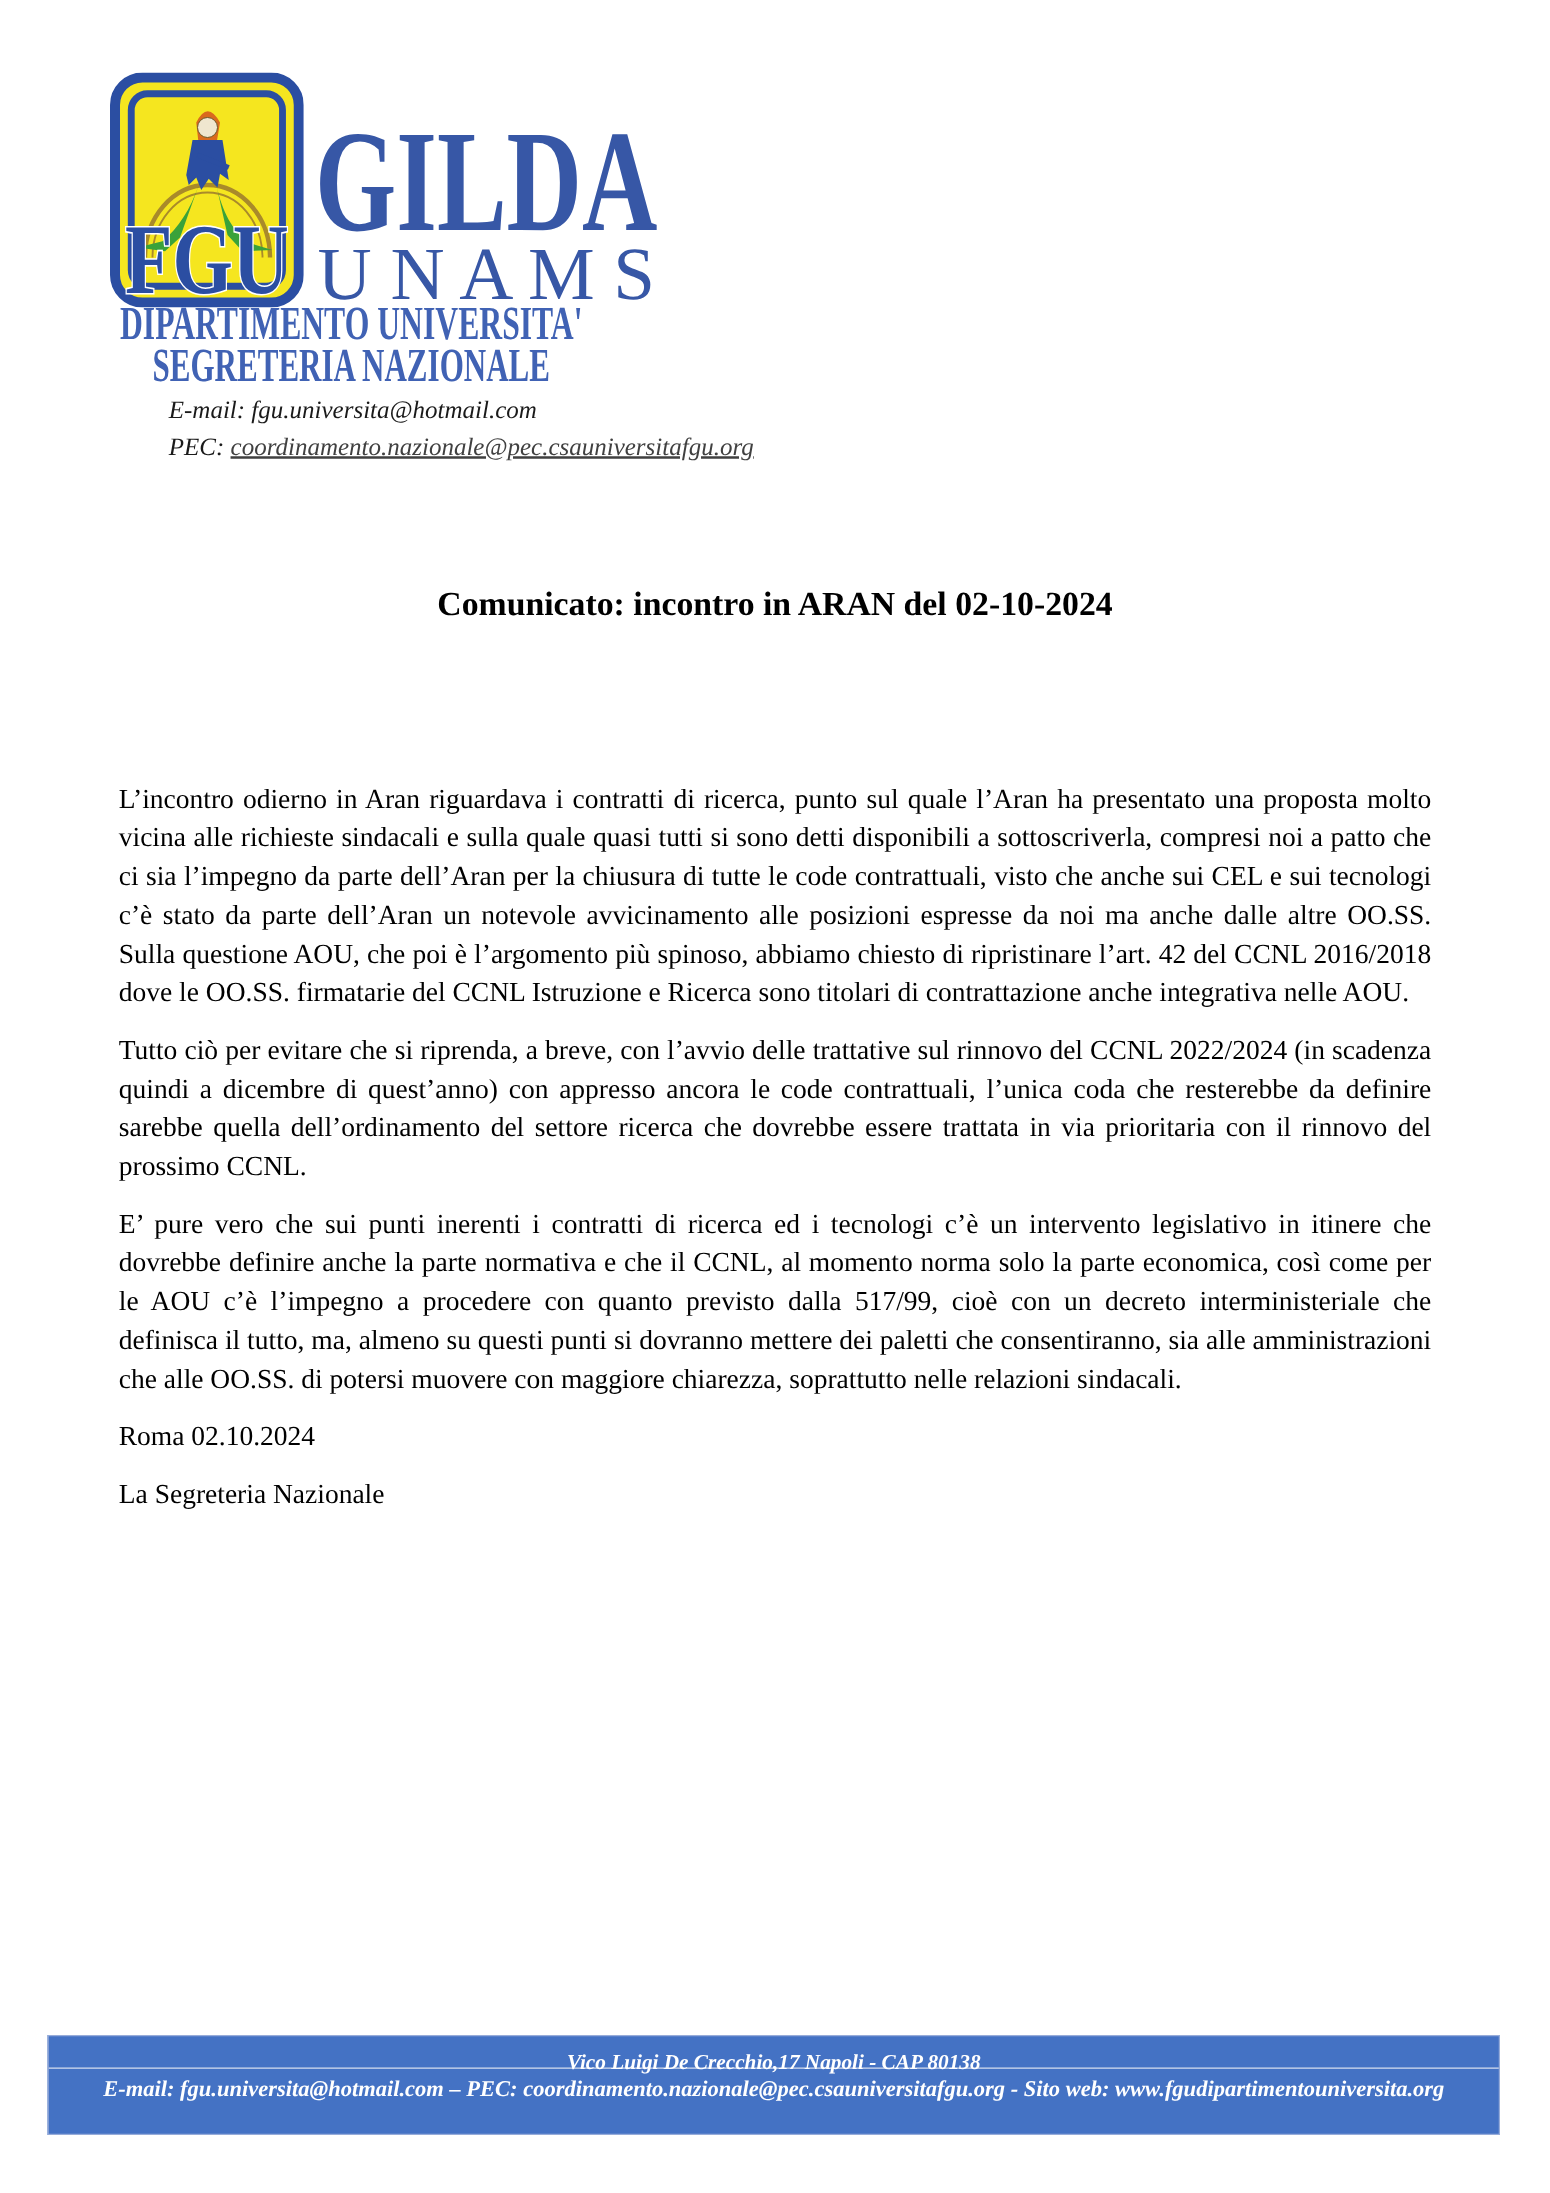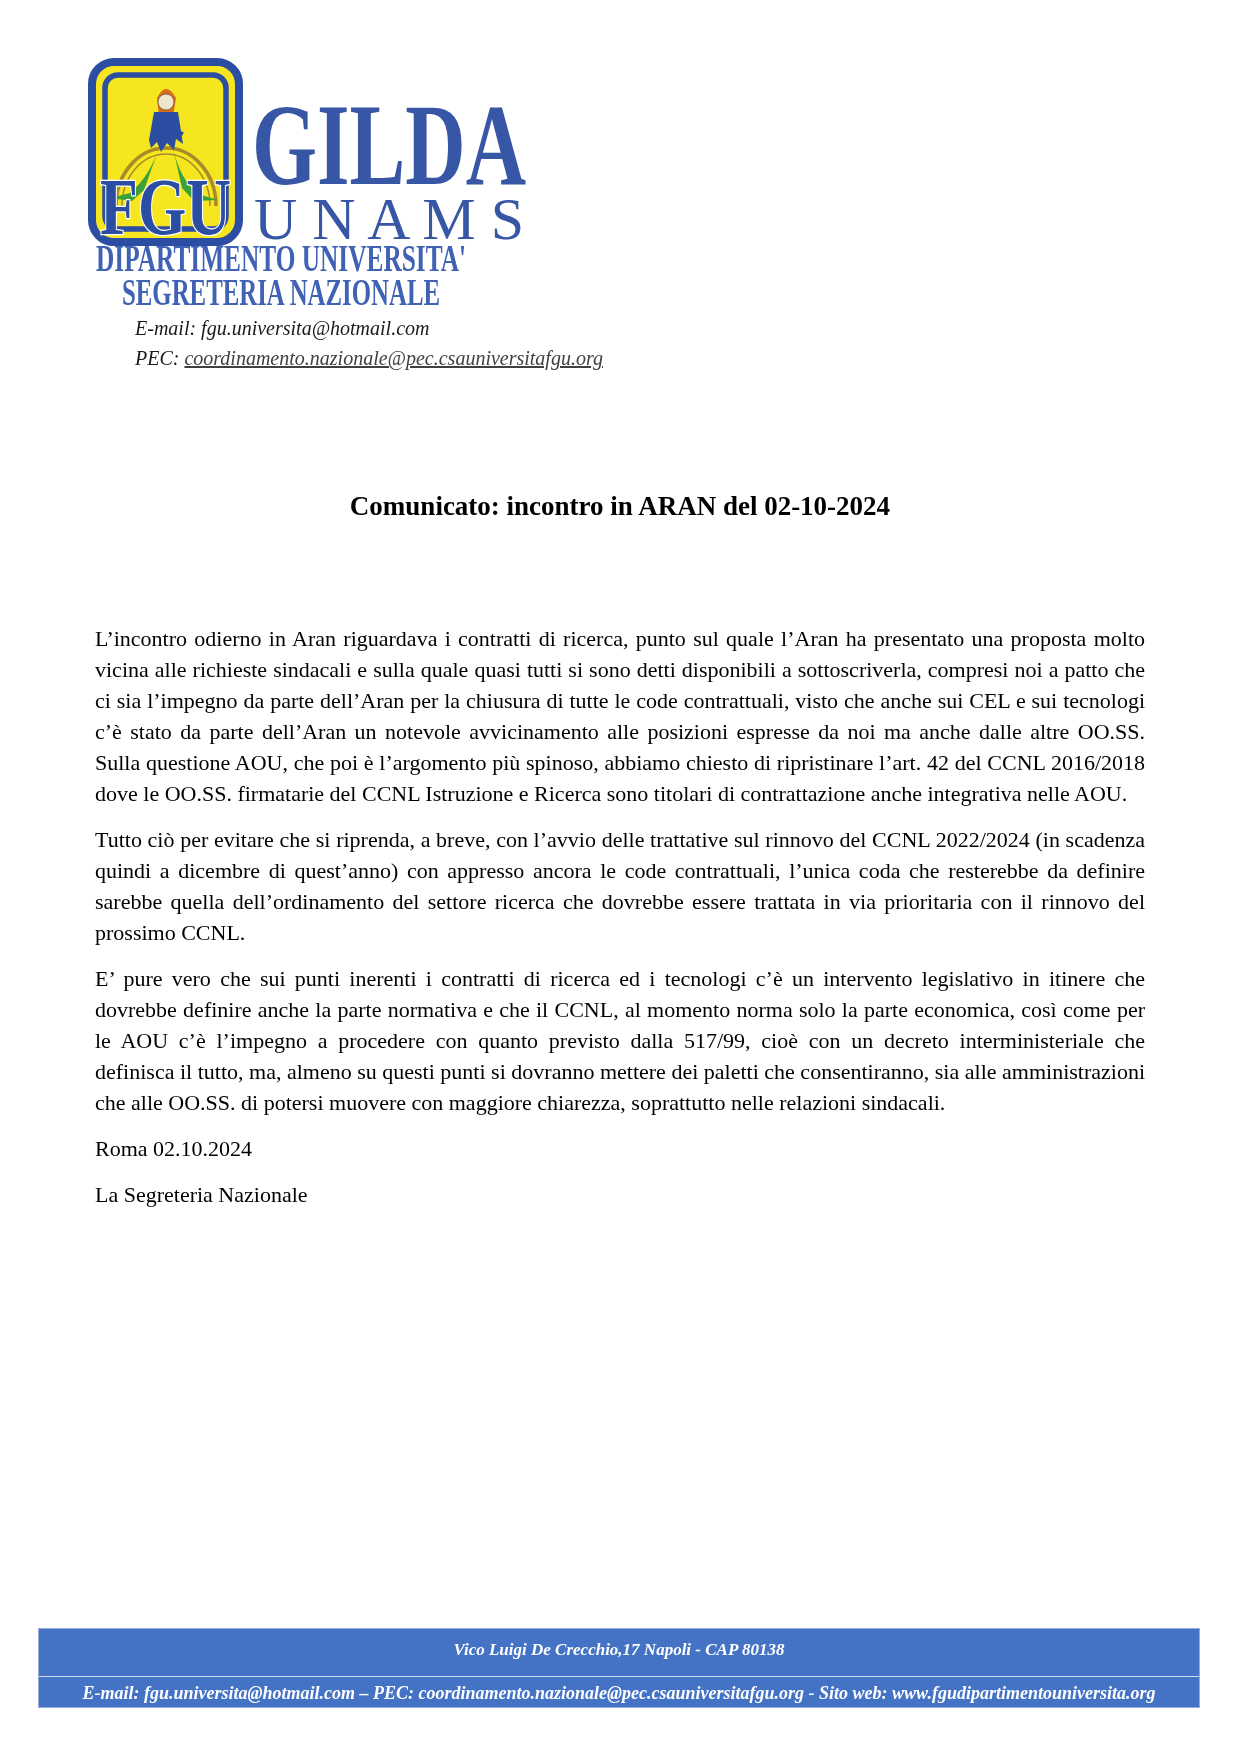--- a/index.html
+++ b/index.html
@@ -16,41 +16,41 @@
   .badge-svg { position:absolute; left:88px; top:58px; }
   .brand-svg { position:absolute; left:250px; top:98px; }
   .dept-svg  { position:absolute; left:95px;  top:242px; }
 
   .contact-block { position:absolute; left:96px; top:314px; font-style:italic; font-size:20px; line-height:28px; color:#1a1a1a;margin-left:39px; }
   .contact-block .pec-row { margin-top:2px; }
   .pec-link { color:#404040; text-decoration:underline; cursor:pointer; }
 
   
   .doc-title {
-    position:absolute; left:95px; top:490px; width:1050px;
+    position:absolute; left:95px; top:467px; width:1050px;
     text-align:center; font-weight:bold; font-size:27px; line-height:33px; color:#000;
   }
 
   
   .doc-body {
     position:absolute; left:95px; top:623px; width:1050px;
     font-size:22px; line-height:31px; color:#000;
   }
   .doc-body p { margin:0 0 15px 0; text-align:justify; }
   .place-date { margin-top:54px; text-align:left; }
   .signature  { margin-top:29px; text-align:center; }
 
   
   .footer-bar {
     position:absolute; left:38px; top:1628px; width:1162px; height:80px;
     background:#4472C4; border:1px solid #97ACD9; box-sizing:border-box;
     color:#ffffff; font-style:italic; font-weight:bold; text-align:center;
   }
   .footer-row1 {
-    height:48px; line-height:42px; font-size:17px;
+    height:26px; line-height:42px; font-size:17px;
     border-bottom:1px solid #D6DEEE; box-sizing:border-box;
   }
   .footer-row2 { padding-top:5px; font-size:18px; line-height:22px; }
 </style>
 </head>
 <body>
 
 <div class="page">
 
   <svg class="badge-svg" width="155" height="188" viewBox="0 0 155 188">

